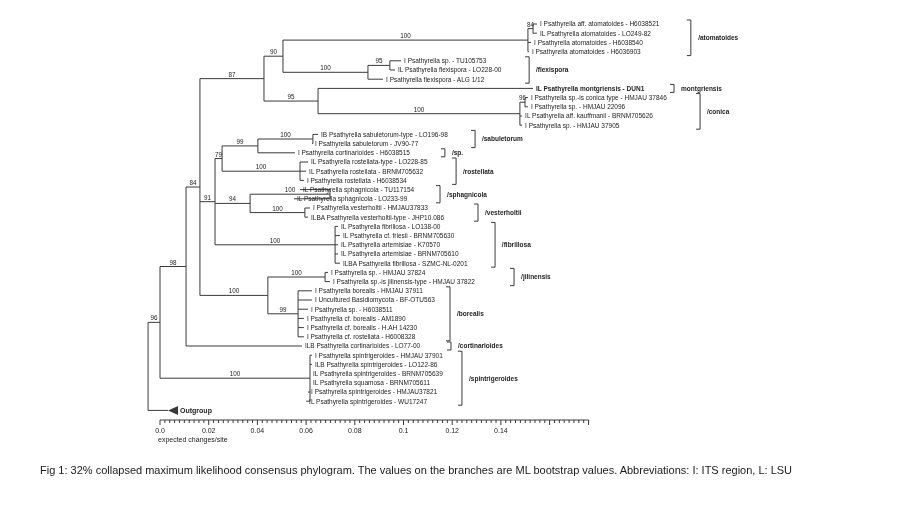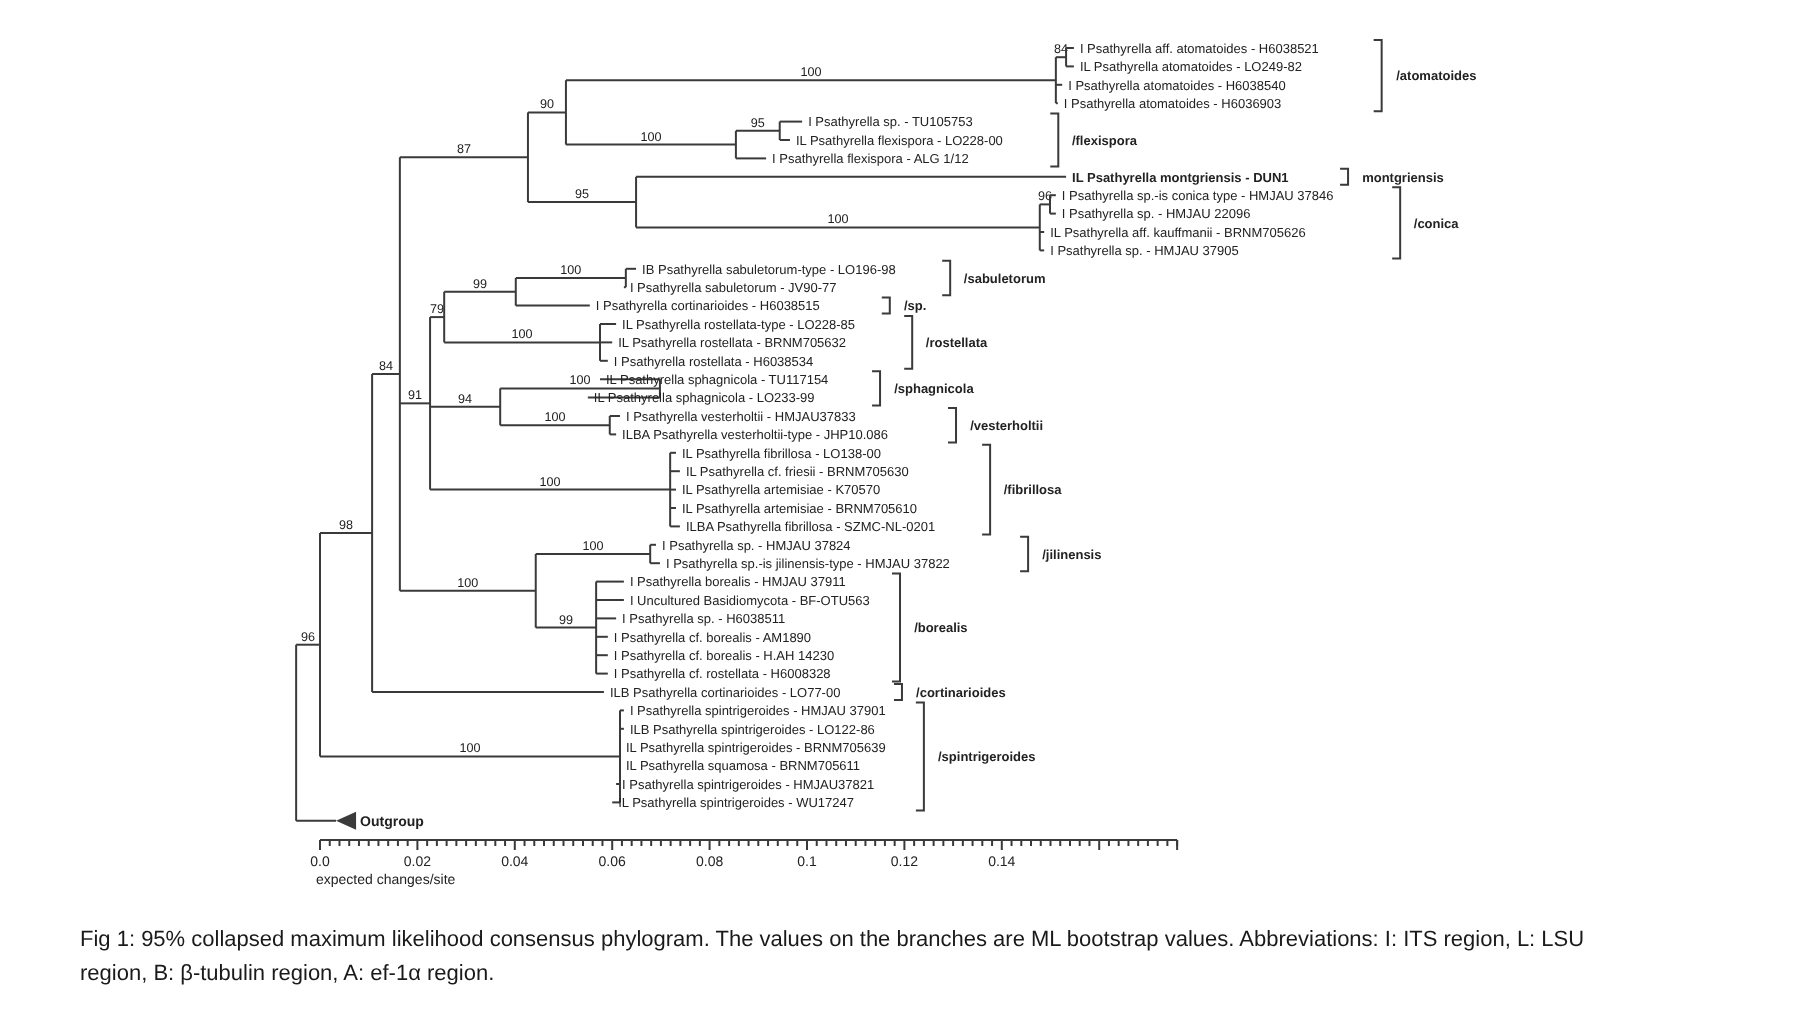--- a/index.html
+++ b/index.html
@@ -301,16 +301,15 @@
       <text x="208.7" y="433" fill="#222222" font-size="7" text-anchor="middle" font-family="Liberation Sans, sans-serif" font-weight="normal">0.02</text>
       <text x="257.4" y="433" fill="#222222" font-size="7" text-anchor="middle" font-family="Liberation Sans, sans-serif" font-weight="normal">0.04</text>
       <text x="306.1" y="433" fill="#222222" font-size="7" text-anchor="middle" font-family="Liberation Sans, sans-serif" font-weight="normal">0.06</text>
       <text x="354.8" y="433" fill="#222222" font-size="7" text-anchor="middle" font-family="Liberation Sans, sans-serif" font-weight="normal">0.08</text>
       <text x="403.5" y="433" fill="#222222" font-size="7" text-anchor="middle" font-family="Liberation Sans, sans-serif" font-weight="normal">0.1</text>
       <text x="452.2" y="433" fill="#222222" font-size="7" text-anchor="middle" font-family="Liberation Sans, sans-serif" font-weight="normal">0.12</text>
       <text x="500.90000000000003" y="433" fill="#222222" font-size="7" text-anchor="middle" font-family="Liberation Sans, sans-serif" font-weight="normal">0.14</text>
       <text x="158" y="442" fill="#222222" font-size="7" text-anchor="start" font-family="Liberation Sans, sans-serif" font-weight="normal">expected changes/site</text>
     </svg>
   <div class="caption">
-    <div>Fig 1: 95% collapsed maximum likelihood consensus phylogram. The values on the branches are ML bootstrap values. Abbreviations: I: ITS region, L: LSU</div>
-    <div>region, B: β-tubulin region, A: ef-1α region.</div>
+    <div>Fig 1: 32% collapsed maximum likelihood consensus phylogram. The values on the branches are ML bootstrap values. Abbreviations: I: ITS region, L: LSU</div>
   </div>
 </div>
 
 </body></html>

